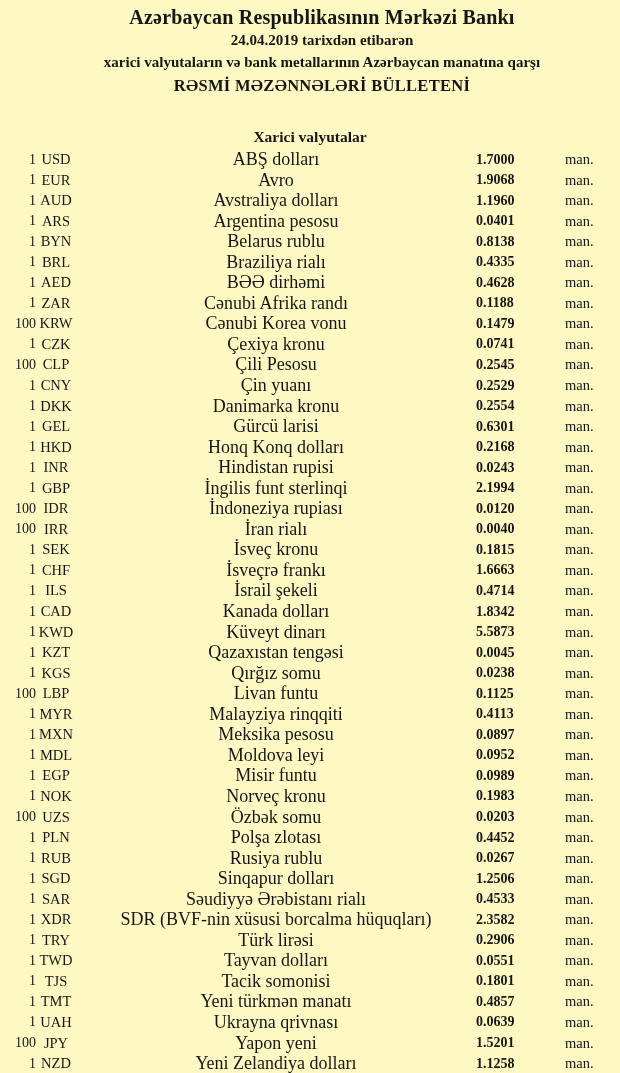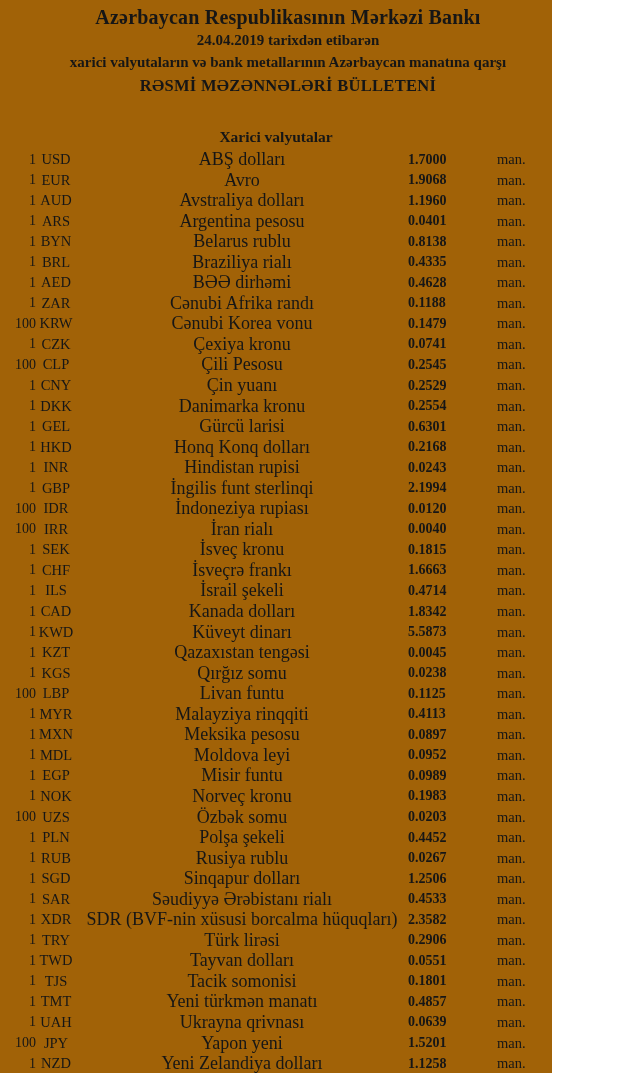--- a/index.html
+++ b/index.html
@@ -1,20 +1,20 @@
 <!DOCTYPE html>
 <html><head>
 <meta charset="utf-8">
 <style>
   html, body { margin: 0; padding: 0; background: #ffffff; }
   .page {
     position: relative;
-    width: 552px;
+    width: 620px;
     height: 1073px;
-    background: #a16207;
+    background: #fef9c3;
     color: #161616;
     font-family: "Liberation Serif", "DejaVu Serif", serif;
     overflow: hidden;
   }
   .hdr { text-align: center; padding-left: 24px; }
   .t-bank {
     padding-top: 5px;
     font-size: 20px;
     font-weight: 700;
     line-height: 24px;
@@ -317,21 +317,21 @@
     <span class="qty">100</span>
     <span class="code">UZS</span>
     <span class="name">Özbək somu</span>
     <span class="rate">0.0203</span>
     <span class="unit">man.</span>
   </div>
 
   <div class="row">
     <span class="qty">1</span>
     <span class="code">PLN</span>
-    <span class="name">Polşa şekeli</span>
+    <span class="name">Polşa zlotası</span>
     <span class="rate">0.4452</span>
     <span class="unit">man.</span>
   </div>
 
   <div class="row">
     <span class="qty">1</span>
     <span class="code">RUB</span>
     <span class="name">Rusiya rublu</span>
     <span class="rate">0.0267</span>
     <span class="unit">man.</span>

